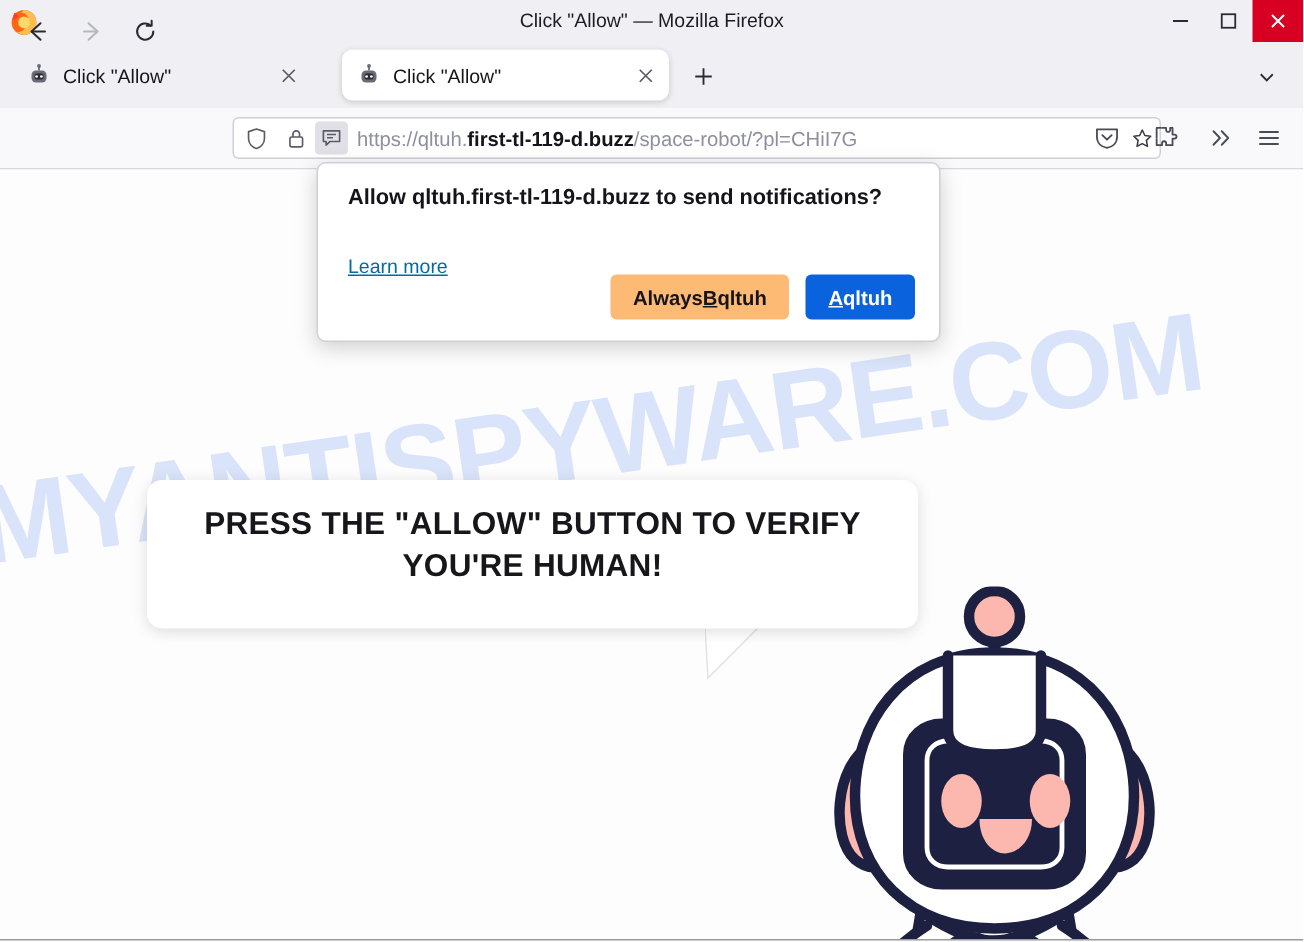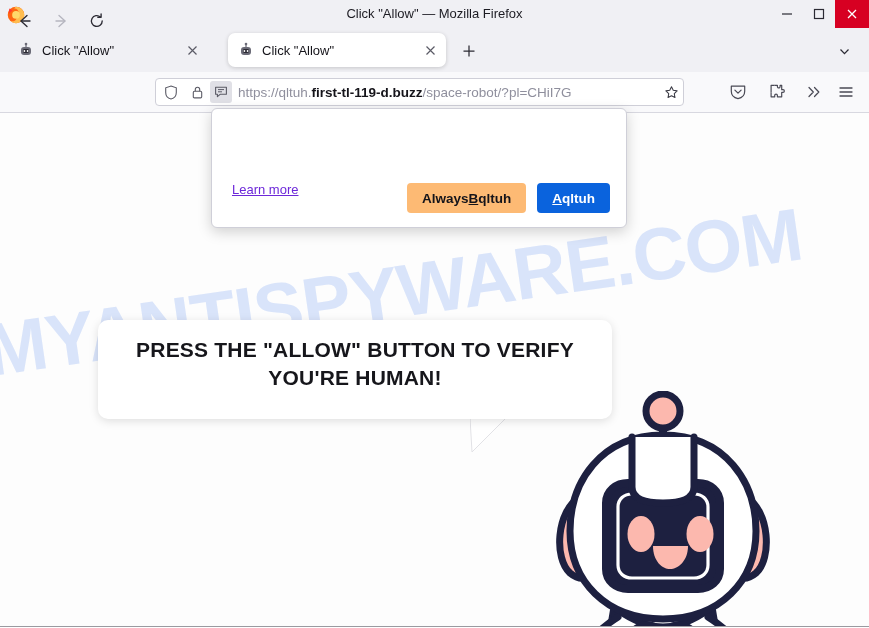--- a/index.html
+++ b/index.html
@@ -66,21 +66,21 @@
   }
   .navbtn{
     position:absolute;top:8px;width:26px;height:26px;
     display:flex;align-items:center;justify-content:center;
   }
   #nav-back{left:12px;color:#2b2a33;}
   #nav-fwd{left:48px;color:#b5b5bf;}
   #nav-reload{left:84px;color:#2b2a33;}
 
   .urlbar{
-    position:absolute;left:155px;top:78px;width:529px;height:28px;
+    position:absolute;left:155px;top:78px;width:619px;height:28px;
     background:#ffffff;border:1px solid #cfcfd8;border-radius:4px;
     display:flex;align-items:center;box-sizing:border-box;
     overflow:hidden;
   }
   .urlicon{width:22px;height:22px;flex:0 0 22px;display:flex;align-items:center;justify-content:center;color:#5b5b66;margin-left:4px;}
   .urlicon.perm{background:#e0e0e6;border-radius:3px;margin-left:2px;}
   .urltext{
     flex:1 1 auto;margin-left:6px;font-size:13.5px;color:#8f8f9d;
     white-space:nowrap;overflow:hidden;
   }
@@ -136,22 +136,22 @@
     border:1px solid #cfcfd8;
     border-radius:6px;
     box-shadow:0 4px 14px rgba(0,0,0,.18);
     box-sizing:border-box;
   }
   .dh-title{
     position:absolute;left:20px;top:14px;width:372px;
     font-size:14.5px;font-weight:700;color:#15141a;line-height:18px;
   }
   .dh-learn{
-    position:absolute;left:20px;top:73px;
-    font-size:13px;color:#6d28d9;text-decoration:underline;
+    position:absolute;left:20px;top:61px;
+    font-size:13px;color:#0369a1;text-decoration:underline;
   }
   .dh-btns{
     position:absolute;right:16px;bottom:14px;display:flex;gap:11px;
   }
   .dh-btn{
     height:30px;padding:0 15px;border-radius:4px;
     font-size:13.5px;font-weight:700;
     display:flex;align-items:center;justify-content:center;
     box-sizing:border-box;
   }
@@ -351,20 +351,21 @@
 
       <circle cx="123" cy="20" r="17" fill="#fcb8ae" stroke="#1d2040" stroke-width="7"></circle>
 
       <ellipse cx="101" cy="143" rx="13.5" ry="18" fill="#fcb8ae"></ellipse>
       <ellipse cx="160" cy="143" rx="13.5" ry="18" fill="#fcb8ae"></ellipse>
       <path d="M113 155 L148 155 C148 170 138 178 130 178 C122 178 113 170 113 155 Z" fill="#fcb8ae"></path>
     </svg>
   </div>
 
   <div class="doorhanger">
+    <div class="dh-title">Allow qltuh.first-tl-119-d.buzz to send notifications?</div>
     <a class="dh-learn" href="#">Learn more</a>
     <div class="dh-btns">
       <div class="dh-btn secondary">
           <span>Always </span>
           <u>B</u>
           <span>qltuh</span>
         </div>
       <div class="dh-btn primary">
           <u>A</u>
           <span>qltuh</span>

